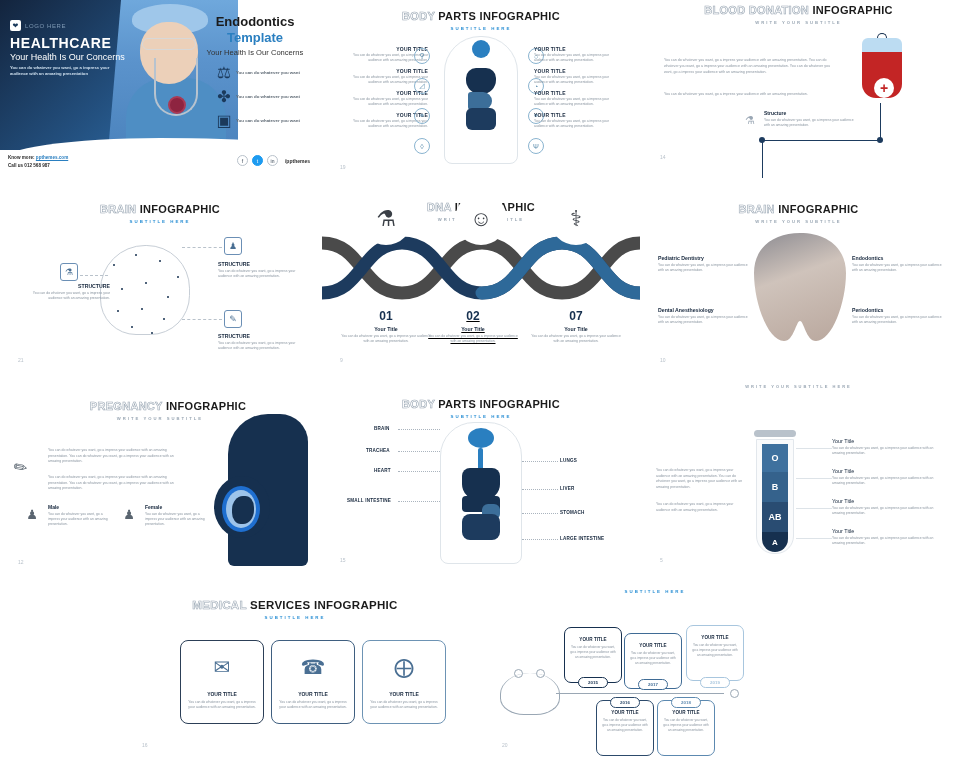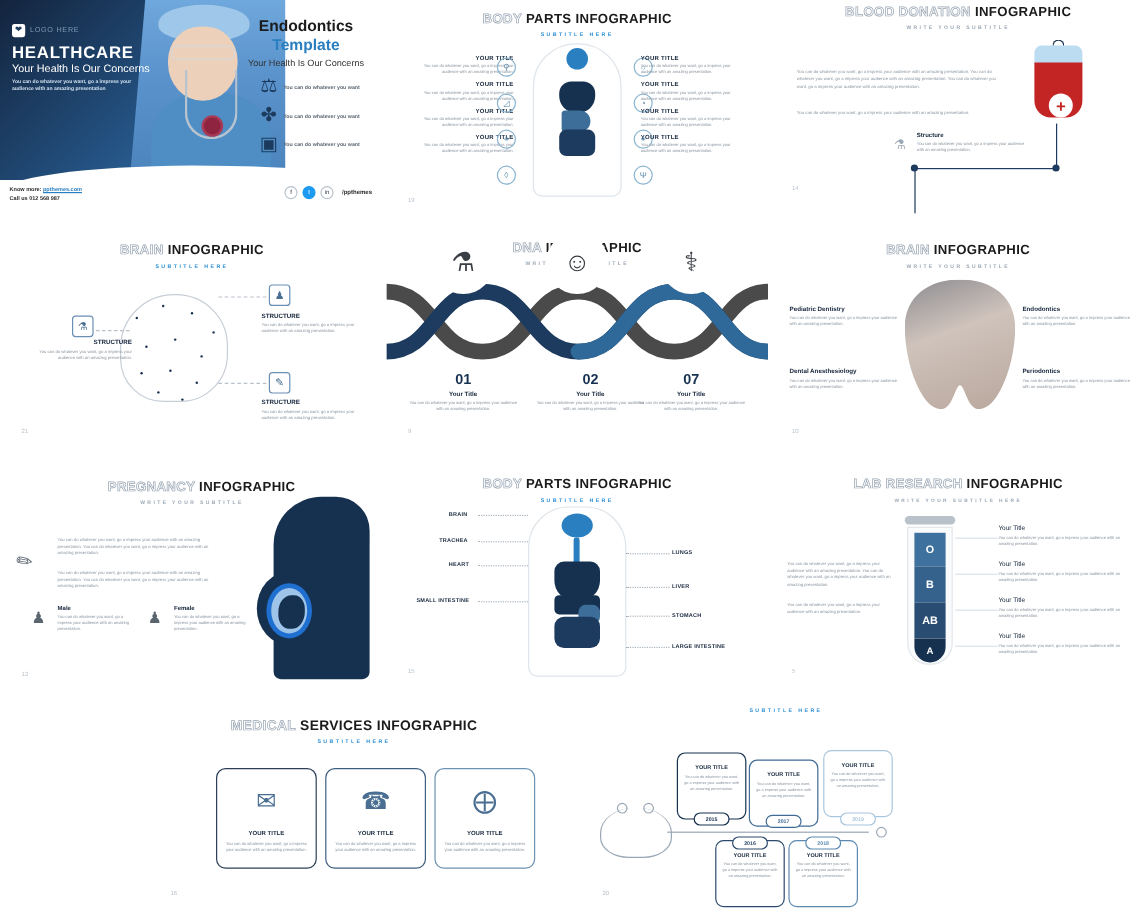--- a/index.html
+++ b/index.html
@@ -445,21 +445,21 @@
 
     <div class="bubble" style="left:38px;">⚗</div>
     <div class="bubble" style="left:133px;">☺</div>
     <div class="bubble" style="left:228px;">⚕</div>
 
     <div class="step" style="left:18px;">
       <div class="n">01</div>
       <div class="t">Your Title</div>
       <div class="d">You can do whatever you want, go a impress your audience with an amazing presentation.</div>
     </div>
-    <div class="step" style="left:124px;">
+    <div class="step" style="left:105px;text-decoration:underline;">
       <div class="n">02</div>
       <div class="t">Your Title</div>
       <div class="d">You can do whatever you want, go a impress your audience with an amazing presentation.</div>
     </div>
     <div class="step" style="left:208px;">
       <div class="n">07</div>
       <div class="t">Your Title</div>
       <div class="d">You can do whatever you want, go a impress your audience with an amazing presentation.</div>
     </div>
     <div class="pnum" style="left:18px; bottom:10px;">9</div>
@@ -557,24 +557,20 @@
     <div class="ld" style="left:200px; top:109px; width:36px;"></div>
     <div class="lab" style="left:238px; top:130px;">STOMACH</div>
     <div class="ld" style="left:200px; top:133px; width:36px;"></div>
     <div class="lab" style="left:238px; top:156px;">LARGE INTESTINE</div>
     <div class="ld" style="left:200px; top:159px; width:36px;"></div>
 
     <div class="pnum" style="left:18px; bottom:12px;">15</div>
   </div>
 
   <div class="slide" id="s9">
-    <div class="ttl" style="margin-top:18px;font-size:11px;">
-      <span class="outline">LAB RESEARCH</span>
-      <span class="solid">INFOGRAPHIC</span>
-    </div>
     <div class="subttl sub-gray" style="margin-top:4px;font-size:4px;">WRITE YOUR SUBTITLE HERE</div>
 
     <div class="lpara">You can do whatever you want, go a impress your audience with an amazing presentation. You can do whatever you want, go a impress your audience with an amazing presentation.</div>
     <div class="lpara2">You can do whatever you want, go a impress your audience with an amazing presentation.</div>
 
     <div class="tubewrap">
       <div class="cork"></div>
       <div class="glass"></div>
       <div class="seg" style="top:14px; height:28px; background:#3f719e; font-size:9px;">O</div>
       <div class="seg" style="top:42px; height:30px; background:#35628c; font-size:9px;">B</div>

